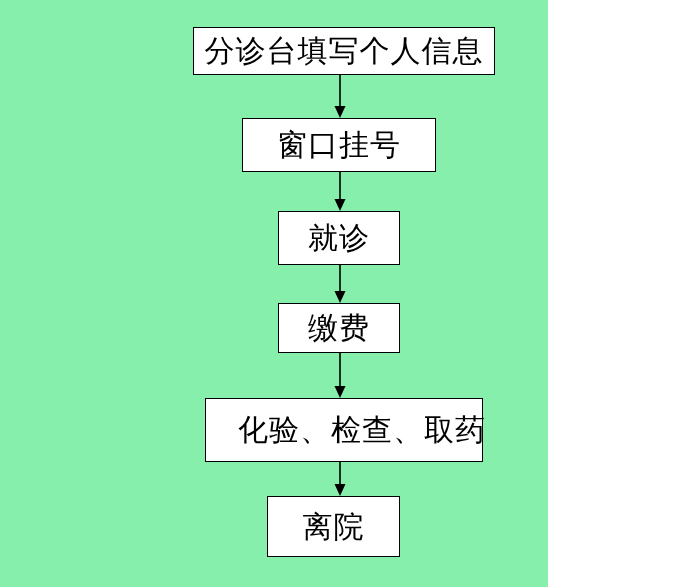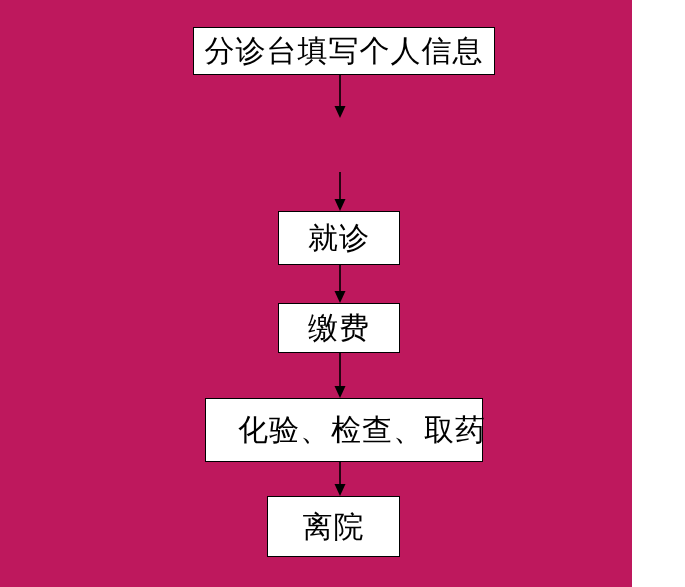--- a/index.html
+++ b/index.html
@@ -6,23 +6,23 @@
   html, body {
     margin: 0;
     padding: 0;
     background: #ffffff;
   }
   body {
     font-family: "DejaVu Serif", "Liberation Serif", serif;
   }
   #canvas {
     position: relative;
-    width: 632px;
+    width: 548px;
     height: 587px;
-    background: #be185d;
+    background: #86efac;
     overflow: hidden;
   }
   .node {
     position: absolute;
     box-sizing: border-box;
     border: 1px solid #000000;
     background: #ffffff;
     display: flex;
     align-items: center;
     justify-content: center;
@@ -76,20 +76,23 @@
   <div class="connector" style="left: 329px; top: 462px;">
     <svg width="22" height="34">
       <line class="arrow-line" x1="11" y1="0" x2="11" y2="22" stroke="#000000" stroke-width="1.6"></line>
       <polygon class="arrow-head" points="5.5,22 16.5,22 11,34" fill="#000000"></polygon>
     </svg>
   </div>
 
   <div class="node" style="left: 193px; top: 27px; width: 302px; height: 48px; border-color: rgb(0, 0, 0); background: rgb(255, 255, 255);">
     <span class="node-label" style="color: rgb(0, 0, 0);">分诊台填写个人信息</span>
   </div>
+  <div class="node" style="left: 242px; top: 118px; width: 194px; height: 54px; border-color: rgb(0, 0, 0); background: rgb(255, 255, 255);">
+    <span class="node-label" style="color: rgb(0, 0, 0);">窗口挂号</span>
+  </div>
   <div class="node" style="left: 278px; top: 211px; width: 122px; height: 54px; border-color: rgb(0, 0, 0); background: rgb(255, 255, 255);">
     <span class="node-label" style="color: rgb(0, 0, 0);">就诊</span>
   </div>
   <div class="node" style="left: 278px; top: 303px; width: 122px; height: 50px; border-color: rgb(0, 0, 0); background: rgb(255, 255, 255);">
     <span class="node-label" style="color: rgb(0, 0, 0);">缴费</span>
   </div>
   <div class="node" style="left: 205px; top: 398px; width: 278px; height: 64px; border-color: rgb(0, 0, 0); background: rgb(255, 255, 255);">
     <span class="node-label" style="color: rgb(0, 0, 0); margin-left: 36px;">化验、检查、取药</span>
   </div>
   <div class="node" style="left: 267px; top: 496px; width: 133px; height: 61px; border-color: rgb(0, 0, 0); background: rgb(255, 255, 255);">

